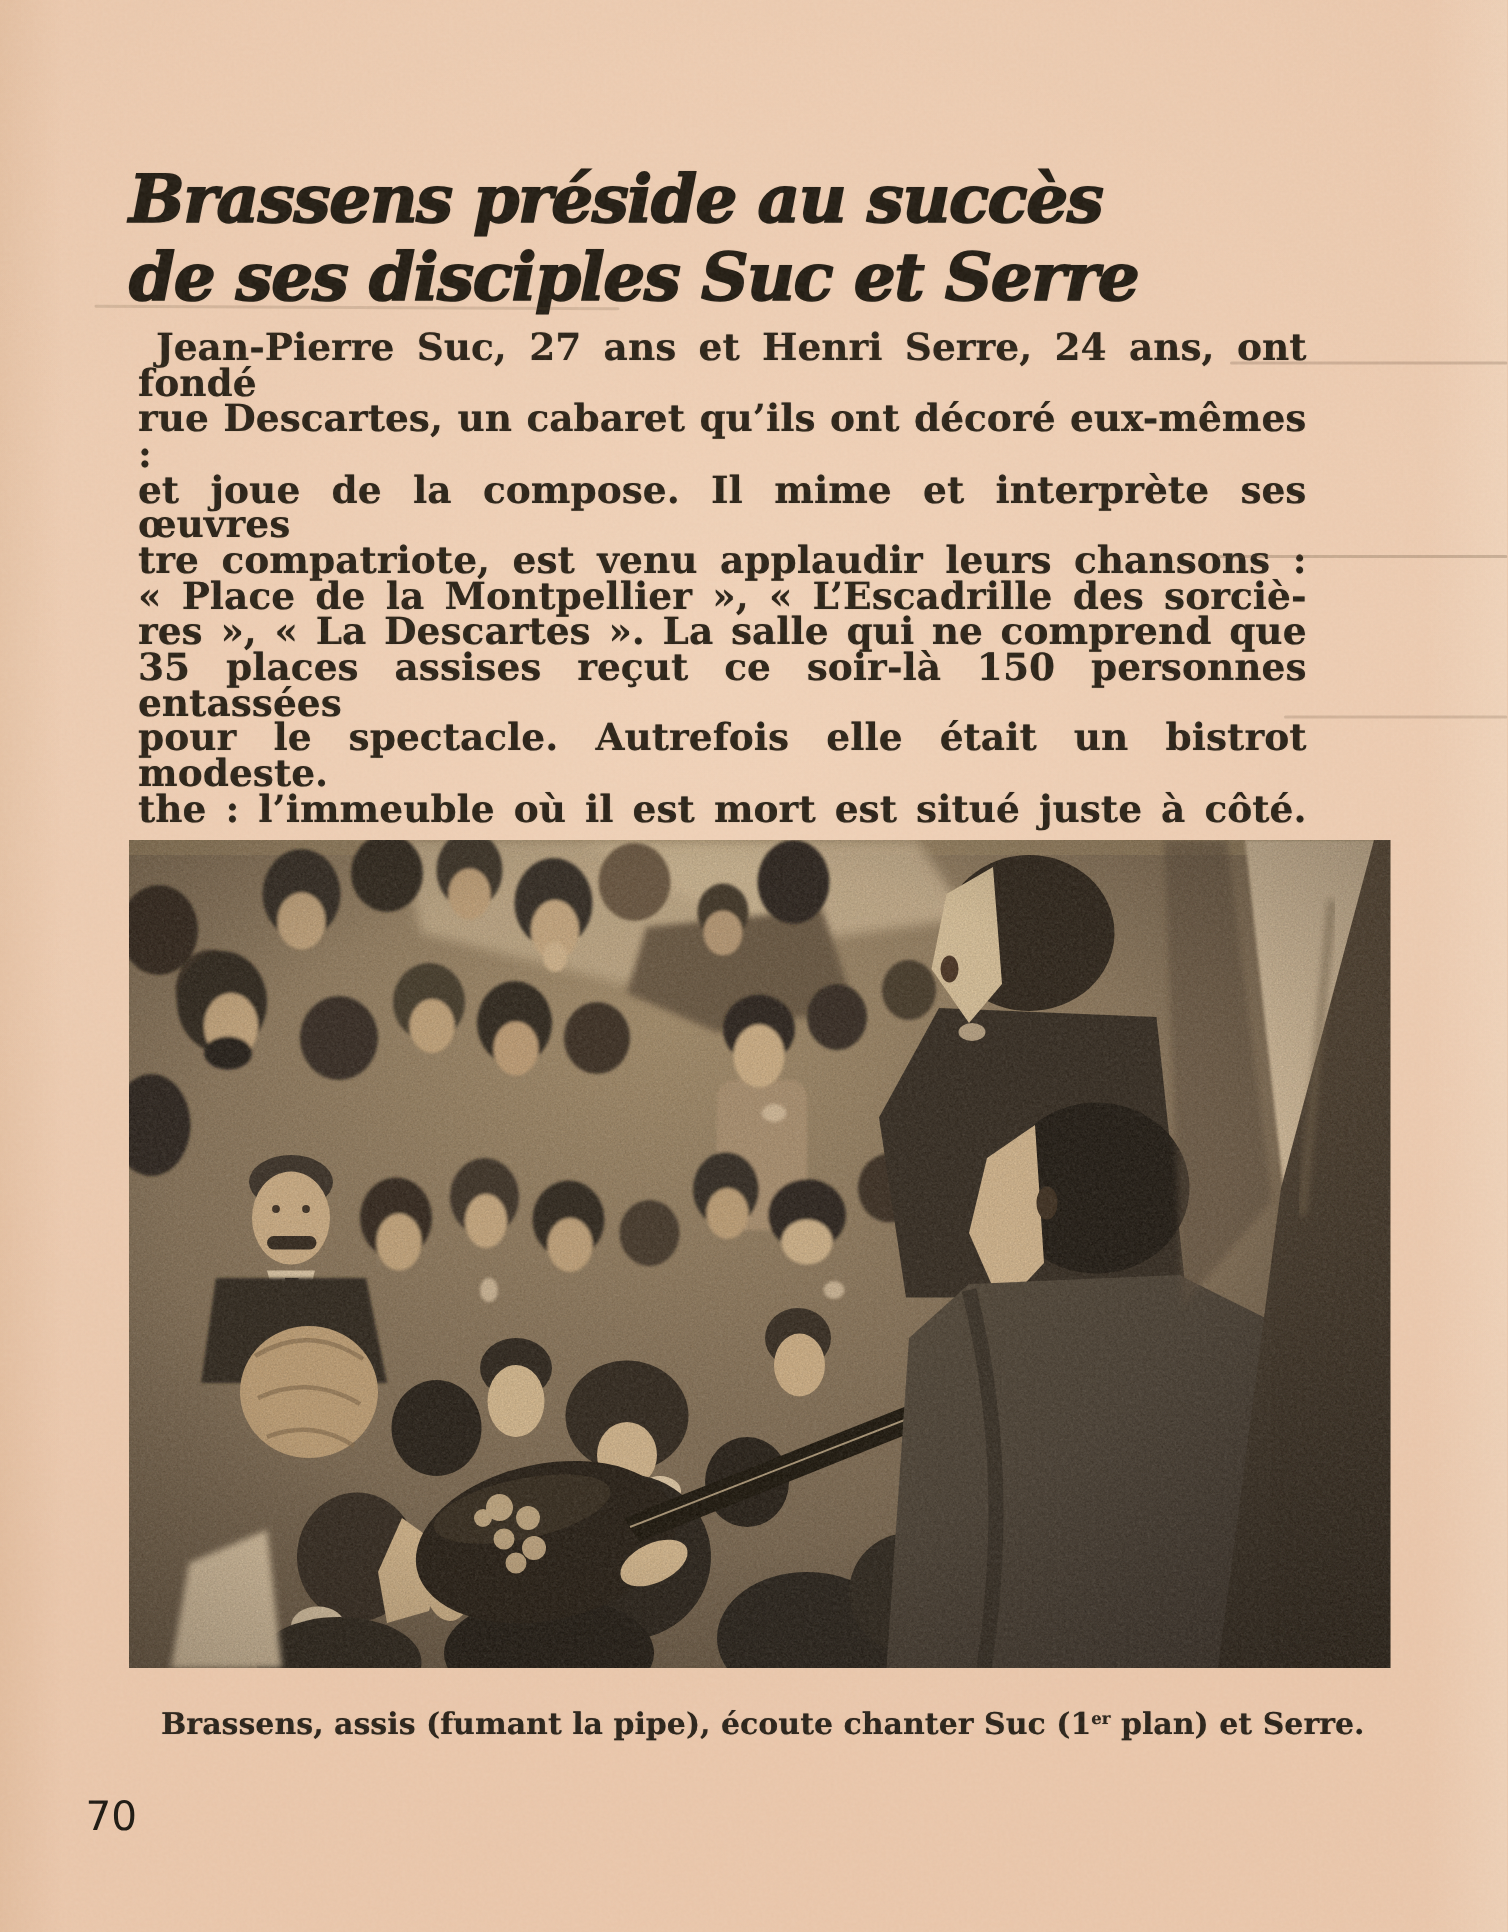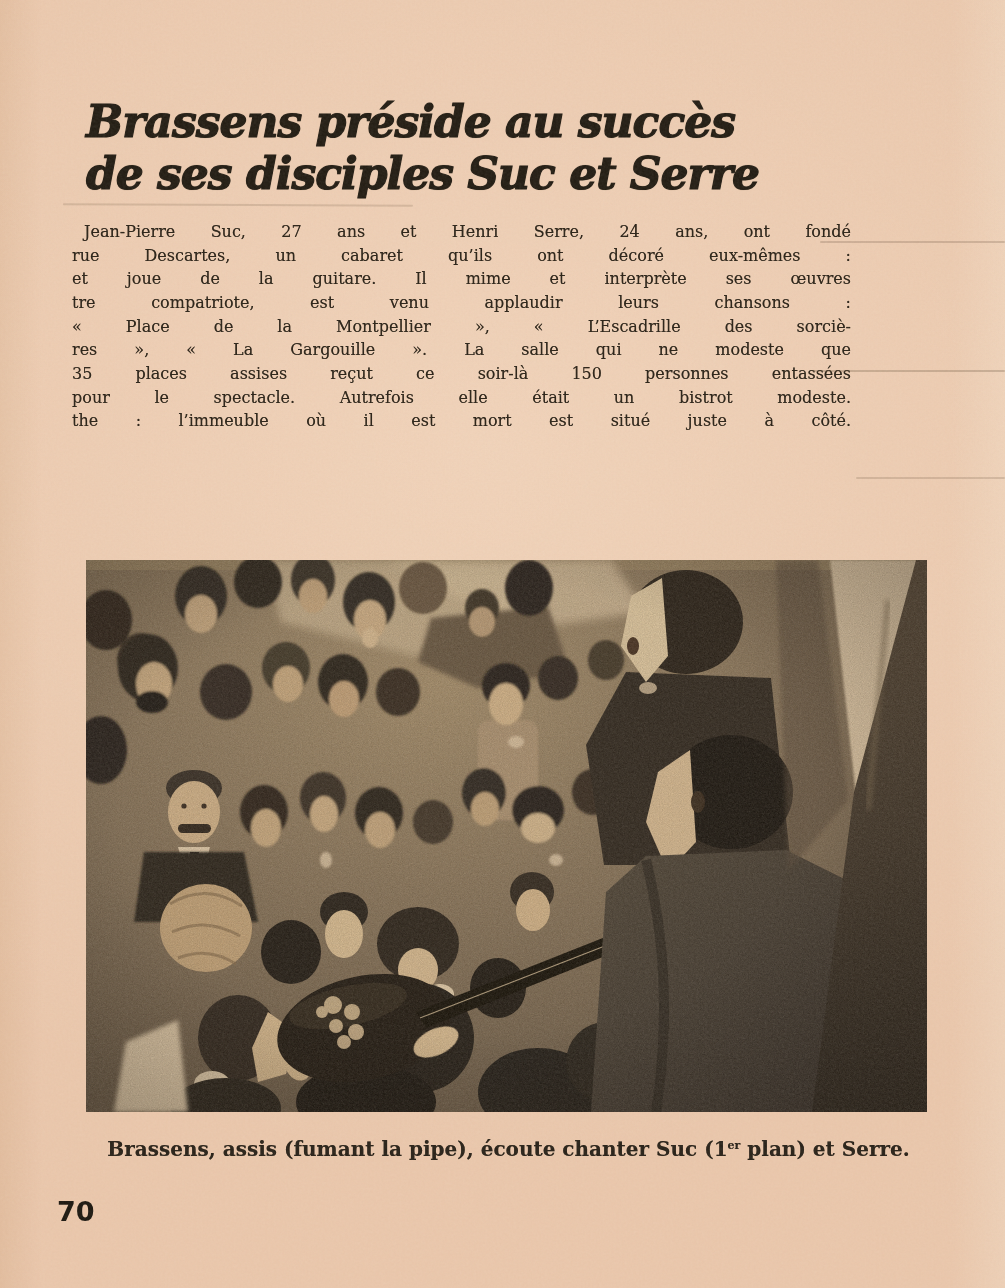--- a/index.html
+++ b/index.html
@@ -10,34 +10,34 @@
   }
   .page{
     position:relative;width:1005px;height:1288px;
     background:
       radial-gradient(130% 90% at 48% 35%, rgba(255,238,218,.30), rgba(255,238,218,0) 62%),
       linear-gradient(90deg, #e2bd9f 0px, #eac7ac 42px, #eac7ac 952px, #edd0b7 1005px),
       #e9c6ab;
   }
   
   .headline{
-    position:absolute;left:86px;top:96px;margin:0;
+    position:absolute;left:86px;top:108px;margin:0;
     font-family:"DejaVu Serif", serif;
     font-style:italic;font-weight:bold;
     font-size:44px;line-height:52px;letter-spacing:-1px;
     color:#241e15;
     -webkit-text-stroke:1.1px #241e15;
     text-shadow:0 0 1px rgba(36,30,21,.75);
   }
   .headline span{display:block;}
   
   .article-body{
-    position:absolute;left:72px;top:220px;width:779px;
-    font-family:"DejaVu Serif", serif;font-weight:normal;
-    font-size:16px;line-height:23.65px;color:#2c2419;
+    position:absolute;left:92px;top:220px;width:779px;
+    font-family:"DejaVu Serif", serif;font-weight:bold;
+    font-size:25px;line-height:23.65px;color:#2c2419;
     text-shadow:0 0 .6px rgba(44,36,25,.5);
   }
   .body-line{text-align:justify;text-align-last:justify;}
   .body-line:first-child{text-indent:12px;}
   
   .photo{
     position:absolute;left:86px;top:560px;width:841px;height:552px;
     margin:0;overflow:hidden;background:#84705a;
   }
   .photo svg{display:block;width:841px;height:552px;}
@@ -46,21 +46,21 @@
     position:absolute;left:86px;top:1129px;width:841px;margin:2px;
     text-align:center;
     font-family:"DejaVu Serif", serif;font-weight:bold;
     font-size:20px;line-height:30px;color:#2a231a;
     text-shadow:0 0 .6px rgba(42,35,26,.5);
   }
   .caption sup{font-size:11px;vertical-align:7px;letter-spacing:0;}
   
   .pageno{
     position:absolute;left:57px;top:1196px;
-    font-family:"DejaVu Sans", sans-serif;font-weight:bold;
+    font-family:"DejaVu Sans", sans-serif;font-weight:normal;
     font-size:27px;color:#1d1912;
   }
   
   .scratch{position:absolute;height:2px;background:rgba(92,72,52,.32);border-radius:1px;pointer-events:none;}
   .s1{left:63px;top:204px;width:350px;transform:rotate(.25deg);opacity:.55;}
   .s2{left:820px;top:241px;width:185px;opacity:.7;}
   .s3{left:812px;top:370px;width:193px;opacity:.8;}
   .s4{left:856px;top:477px;width:149px;opacity:.6;}
   .texture{position:absolute;left:0;top:0;width:1005px;height:1288px;pointer-events:none;z-index:40;}
 </style>
@@ -70,24 +70,24 @@
 <div class="page">
 
   <h1 class="headline">
     <span>Brassens préside au succès</span>
     <span>de ses disciples Suc et Serre</span>
   </h1>
 
   <div class="article-body">
       <div class="body-line">Jean-Pierre Suc, 27 ans et Henri Serre, 24 ans, ont fondé</div>
       <div class="body-line">rue Descartes, un cabaret qu’ils ont décoré eux-mêmes :</div>
-      <div class="body-line">et joue de la guitare. Il mime et interprète ses œuvres</div>
+      <div class="body-line">et joue de la compose. Il mime et interprète ses œuvres</div>
       <div class="body-line">tre compatriote, est venu applaudir leurs chansons :</div>
       <div class="body-line">« Place de la Montpellier », « L’Escadrille des sorciè-</div>
-      <div class="body-line">res », « La Gargouille ». La salle qui ne modeste que</div>
+      <div class="body-line">res », « La Descartes ». La salle qui ne comprend que</div>
       <div class="body-line">35 places assises reçut ce soir-là 150 personnes entassées</div>
       <div class="body-line">pour le spectacle. Autrefois elle était un bistrot modeste.</div>
       <div class="body-line">the : l’immeuble où il est mort est situé juste à côté.</div>
     </div>
 
   <figure class="photo" role="img" aria-label="Photographie sépia : le public entassé du cabaret Le Cheval d’or ; Brassens moustachu assis dans la foule ; au premier plan, de dos, Suc avec sa guitare et Serre chantant">
     <svg viewBox="0 0 841 552" xmlns="http://www.w3.org/2000/svg">
       <defs>
         <radialGradient id="wallGrad" cx="42%" cy="22%" r="85%">
           <stop offset="0%" stop-color="#a68e6b"></stop>

